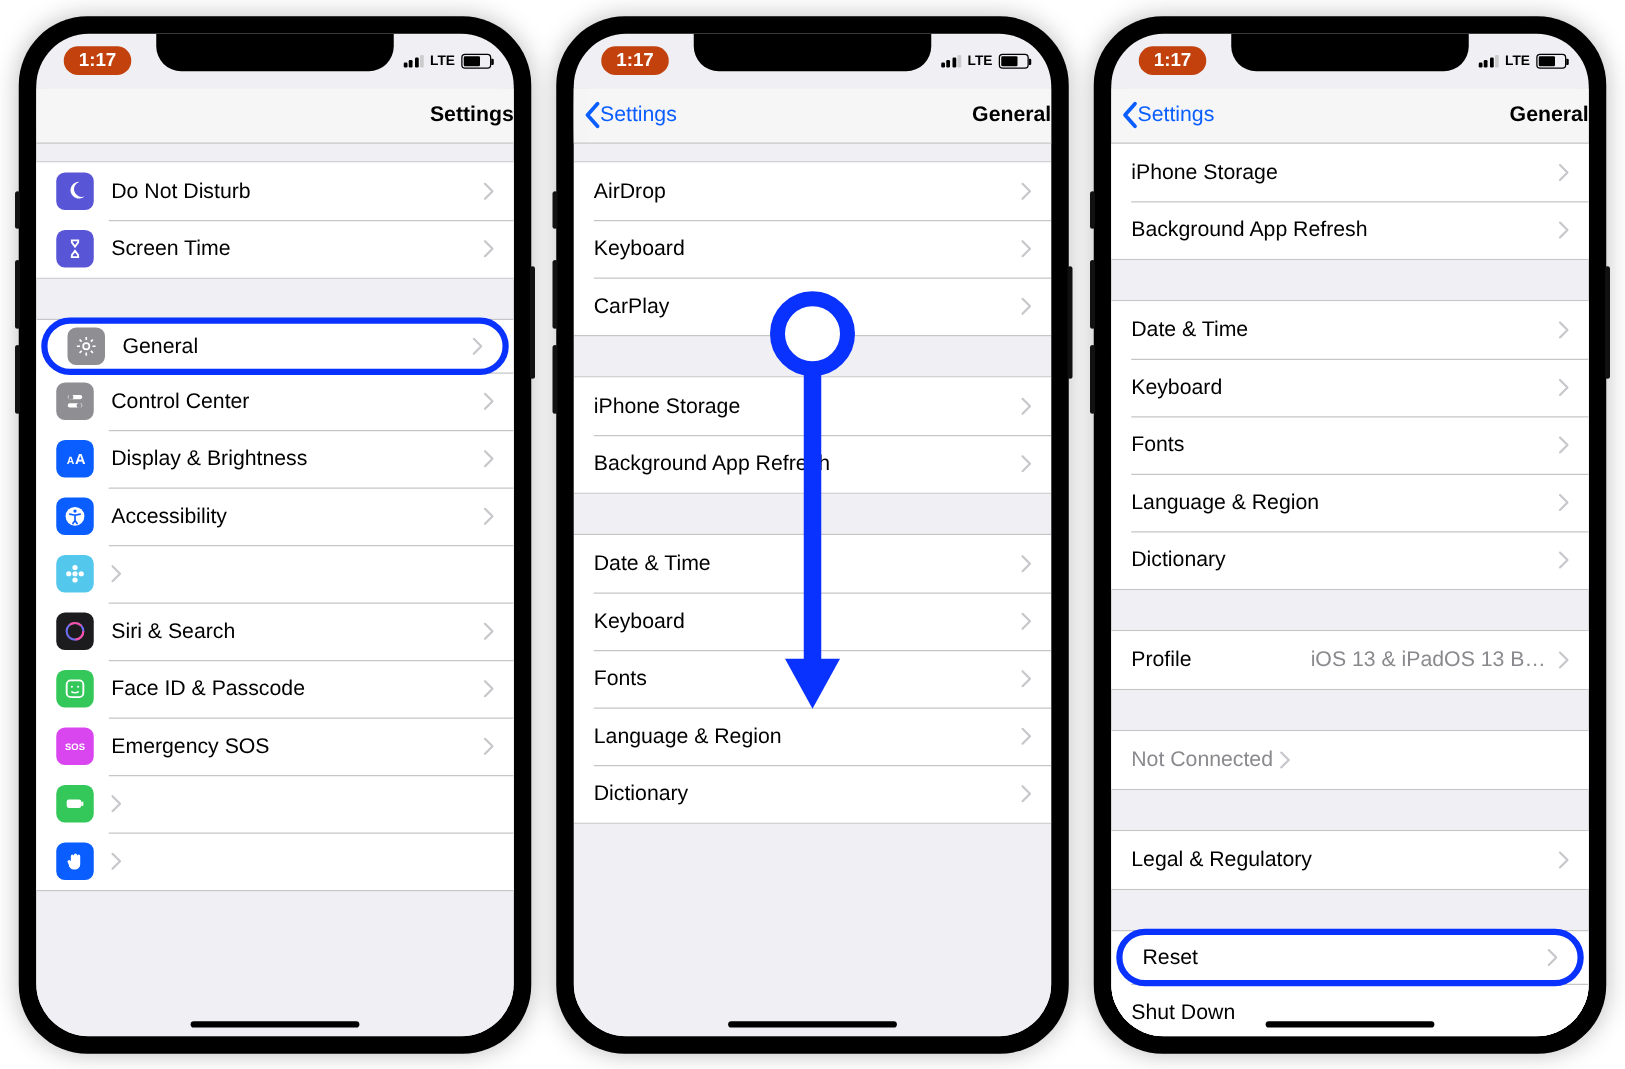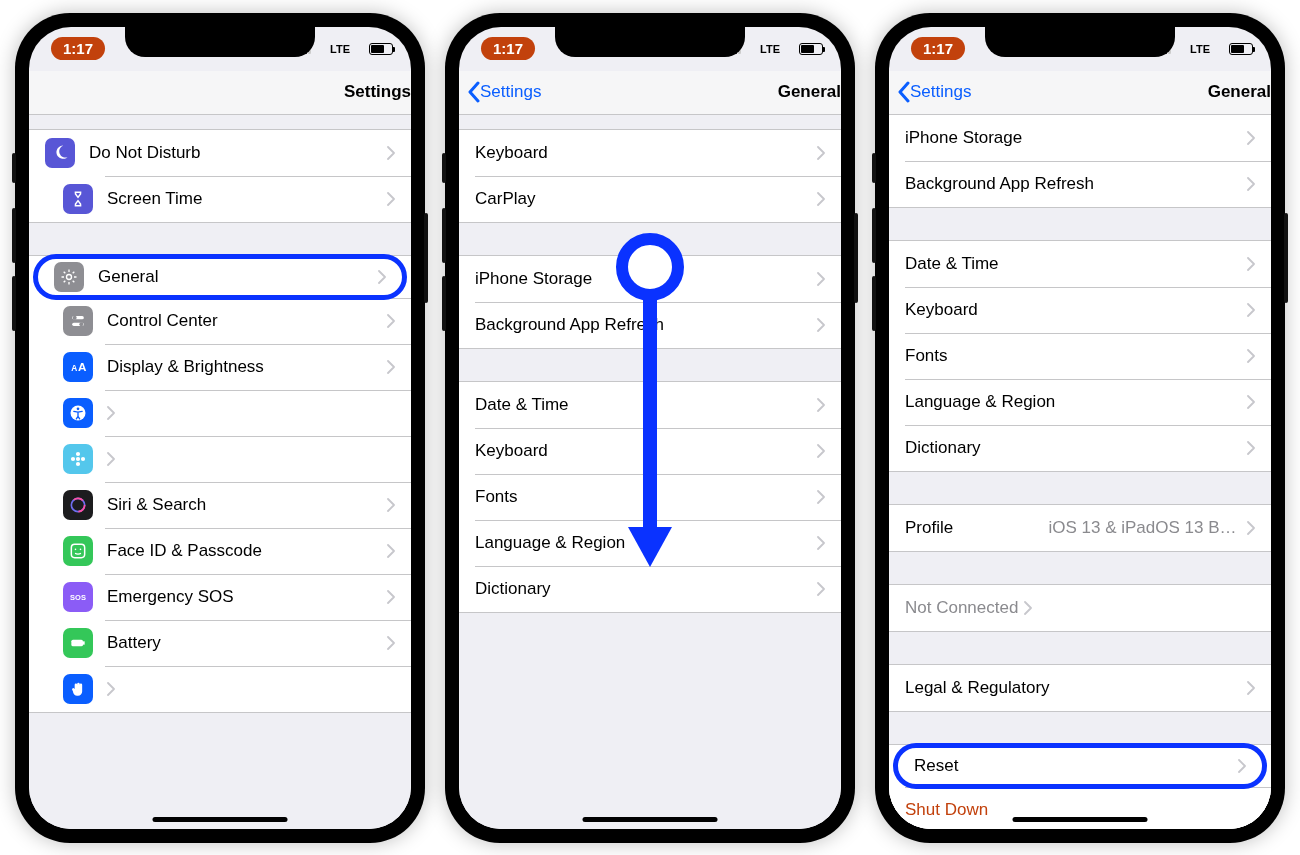--- a/index.html
+++ b/index.html
@@ -7,50 +7,50 @@
     .phone { width:410px; height:830px; background:#000; border-radius:55px; padding:14px; position:relative; box-shadow:0 0 20px rgba(0,0,0,.25); }
     .side-btn { position:absolute; background:#111; border-radius:2px; }
     .sb1{ left:-3px; top:140px; width:4px; height:30px; }
     .sb2{ left:-3px; top:195px; width:4px; height:55px; }
     .sb3{ left:-3px; top:263px; width:4px; height:55px; }
     .sb4{ right:-3px; top:200px; width:4px; height:90px; }
     .screen { width:100%; height:100%; background:#efeff4; border-radius:42px; overflow:hidden; position:relative; }
     .notch { position:absolute; left:50%; transform:translateX(-50%); top:0; width:190px; height:30px; background:#000; border-radius:0 0 20px 20px; z-index:50; }
     .status-bar { height:44px; display:flex; align-items:center; justify-content:space-between; padding:0 18px 0 22px; }
     .time-pill { background:#c2410c; color:#fff; font-weight:600; font-size:15px; padding:3px 12px; border-radius:14px; }
-    .status-right { display:flex; align-items:center; gap:19px; }
+    .status-right { display:flex; align-items:center; gap:5px; }
     .signal { display:flex; gap:1.5px; align-items:flex-end; }
     .signal span { width:3px; background:#000; border-radius:1px; }
     .signal span:nth-child(1){height:4px;} .signal span:nth-child(2){height:6px;} .signal span:nth-child(3){height:8px;} .signal span:nth-child(4){height:10px;background:#ccc;}
     .lte { font-size:11px; font-weight:600; }
     .battery { width:24px; height:12px; border:1.2px solid #000; border-radius:3px; position:relative; }
     .battery::after{content:"";position:absolute;right:-3px;top:3px;width:2px;height:5px;background:#000;border-radius:0 1px 1px 0;}
     .battery-fill{position:absolute;left:1px;top:1px;bottom:1px;width:60%;background:#000;border-radius:1px;}
 
     .nav-header { height:44px; background:#f7f7f8cc; backdrop-filter:blur(10px); display:flex; align-items:center; justify-content:flex-end; position:relative; border-bottom:.5px solid #c6c6c8; }
     .nav-title { font-size:17px; font-weight:600; color:#000; }
     .nav-back { position:absolute; left:8px; display:flex; align-items:center; color:#0a5eff; font-size:17px; cursor:pointer; }
     .nav-back svg { width:13px; height:22px; }
 
     .content { height:calc(100% - 88px); overflow:hidden; background:#efeff4; }
     .group { margin-top:32px; background:#fff; border-top:.5px solid #c6c6c8; border-bottom:.5px solid #c6c6c8; }
     .group:first-child { margin-top:14px; }
     .row { height:46px; display:flex; align-items:center; padding:0 16px; position:relative; cursor:pointer; background:#fff;}
     .row + .row { border-top:.5px solid #c6c6c8; margin-left:0; }
     .row.with-icon + .row.with-icon::before { content:""; position:absolute; left:58px; right:0; top:0; height:.5px; background:#c6c6c8; }
-    .row.with-icon + .row.with-icon { border-top:none;margin-left:18px; }
+    .row.with-icon + .row.with-icon { border-top:none; }
     .row:not(.with-icon) + .row:not(.with-icon)::before{ content:""; position:absolute; left:16px; right:0; top:0; height:.5px; background:#c6c6c8;}
     .row:not(.with-icon) + .row:not(.with-icon){border-top:none;}
     .icon { width:30px; height:30px; border-radius:7px; margin-right:14px; display:flex; align-items:center; justify-content:center; color:#fff; flex-shrink:0; }
     .label { font-size:17px; color:#000; flex:1; white-space:nowrap; overflow:hidden; text-overflow:ellipsis;}
     .detail { font-size:17px; color:#8a8a8e; margin-right:6px; white-space:nowrap; overflow:hidden; text-overflow:ellipsis; max-width:55%;}
     .chev { color:#c7c7cc; }
     .chev svg { width:8px; height:14px; display:block;}
     .highlight { border:5px solid #0a32ff; border-radius:26px; margin:-2px 4px; z-index:5; position:relative;}
-    .link-row .label { color:#c2410c; }
+    .link-row .label { color:#000000; }
     .home-ind { position:absolute; bottom:7px; left:50%; transform:translateX(-50%); width:135px; height:5px; background:#000; border-radius:3px; z-index:60;}
     .arrow-overlay{position:absolute;left:50%;top:200px;transform:translateX(-50%);z-index:40;pointer-events:none;}
   </style>
 </head>
 <body>
 
 <div class="phone">
   <div class="side-btn sb1"></div>
     <div class="side-btn sb2"></div>
     <div class="side-btn sb3"></div>
@@ -150,20 +150,21 @@
             </div>
           </div>
           <div class="row with-icon">
             <div class="icon" style="background: rgb(10, 94, 255);">
               <svg viewBox="0 0 24 24" width="20" height="20">
                 <circle cx="12" cy="12" r="9" fill="#fff"></circle>
                 <circle cx="12" cy="7" r="1.6" fill="#0a5eff"></circle>
                 <path d="M7 10l5 1 5-1M12 11v5M10 19l2-3 2 3" stroke="#0a5eff" stroke-width="1.6" fill="none" stroke-linecap="round"></path>
               </svg>
             </div>
+            <div class="label">Accessibility</div>
             <div class="chev">
               <svg viewBox="0 0 8 14">
                 <path d="M1 1 L7 7 L1 13" stroke="currentColor" stroke-width="1.8" fill="none" stroke-linecap="round" stroke-linejoin="round"></path>
               </svg>
             </div>
           </div>
           <div class="row with-icon">
             <div class="icon" style="background: rgb(84, 199, 236);">
               <svg viewBox="0 0 24 24" width="20" height="20">
                 <circle cx="12" cy="12" r="2.5" fill="#fff"></circle>
@@ -203,40 +204,39 @@
               </svg>
             </div>
             <div class="label">Face ID &amp; Passcode</div>
             <div class="chev">
               <svg viewBox="0 0 8 14">
                 <path d="M1 1 L7 7 L1 13" stroke="currentColor" stroke-width="1.8" fill="none" stroke-linecap="round" stroke-linejoin="round"></path>
               </svg>
             </div>
           </div>
           <div class="row with-icon">
-            <div class="icon" style="background: #8b5cf6;">
+            <div class="icon" style="background: #d946ef;">
               <svg viewBox="0 0 24 24" width="20" height="20">
                 <text x="12" y="16" font-size="9" font-weight="800" fill="#fff" text-anchor="middle">SOS</text>
               </svg>
             </div>
             <div class="label">Emergency SOS</div>
             <div class="chev">
               <svg viewBox="0 0 8 14">
                 <path d="M1 1 L7 7 L1 13" stroke="currentColor" stroke-width="1.8" fill="none" stroke-linecap="round" stroke-linejoin="round"></path>
               </svg>
             </div>
           </div>
           <div class="row with-icon">
             <div class="icon" style="background: rgb(52, 199, 89);">
               <svg viewBox="0 0 24 24" width="20" height="20">
                 <rect x="4" y="8" width="14" height="8" rx="2" fill="#fff"></rect>
                 <rect x="18" y="10" width="2" height="4" fill="#fff"></rect>
               </svg>
             </div>
-            <div class="label">Battery</div>
             <div class="chev">
               <svg viewBox="0 0 8 14">
                 <path d="M1 1 L7 7 L1 13" stroke="currentColor" stroke-width="1.8" fill="none" stroke-linecap="round" stroke-linejoin="round"></path>
               </svg>
             </div>
           </div>
           <div class="row with-icon">
             <div class="icon" style="background: rgb(10, 94, 255);">
               <svg viewBox="0 0 24 24" width="20" height="20">
                 <path d="M8 12V7a1.5 1.5 0 0 1 3 0v4V6a1.5 1.5 0 0 1 3 0v5V7a1.5 1.5 0 0 1 3 0v8a5 5 0 0 1-5 5h-1a5 5 0 0 1-5-5l-1-2a1.5 1.5 0 0 1 2-2l1 1" fill="#fff"></path>
@@ -280,20 +280,28 @@
       <div class="nav-back">
         <svg viewBox="0 0 13 22">
             <path d="M11 2 L3 11 L11 20" stroke="#0a5eff" stroke-width="3" fill="none" stroke-linecap="round" stroke-linejoin="round"></path>
           </svg>
         <span>Settings</span>
       </div>
       <div class="nav-title">General</div>
     </div>
     <div class="content" id="p2c">
         <div class="group">
+          <div class="row">
+            <div class="label">AirDrop</div>
+            <div class="chev">
+              <svg viewBox="0 0 8 14">
+                <path d="M1 1 L7 7 L1 13" stroke="currentColor" stroke-width="1.8" fill="none" stroke-linecap="round" stroke-linejoin="round"></path>
+              </svg>
+            </div>
+          </div>
           <div class="row">
             <div class="label">Keyboard</div>
             <div class="chev">
               <svg viewBox="0 0 8 14">
                 <path d="M1 1 L7 7 L1 13" stroke="currentColor" stroke-width="1.8" fill="none" stroke-linecap="round" stroke-linejoin="round"></path>
               </svg>
             </div>
           </div>
           <div class="row">
             <div class="label">CarPlay</div>

